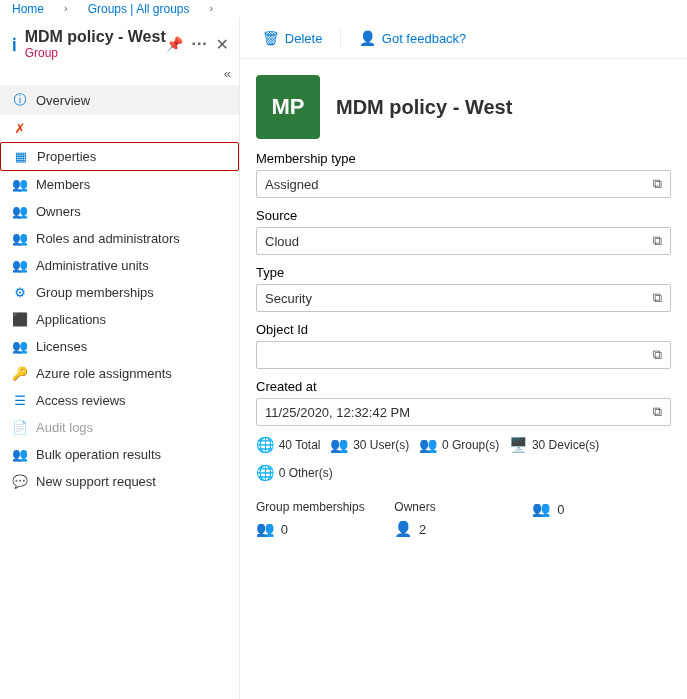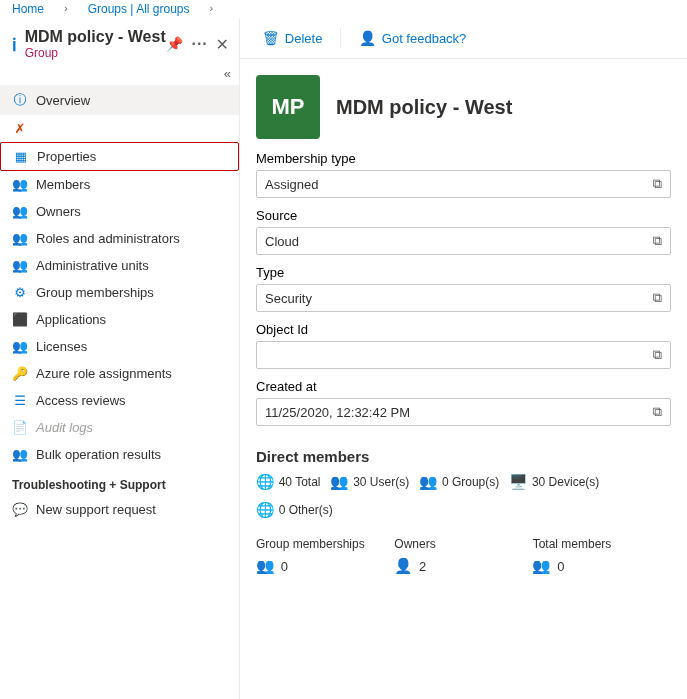--- a/index.html
+++ b/index.html
@@ -143,27 +143,26 @@
         <div class="sidebar-nav-item">
           <span class="sidebar-nav-icon nav-icon-yellow" style="color: rgb(217, 119, 6);">🔑</span>
           <span>Azure role assignments</span>
         </div>
         <div class="sidebar-nav-item">
           <span class="sidebar-nav-icon nav-icon-blue" style="color: rgb(0, 120, 212);">☰</span>
           <span>Access reviews</span>
         </div>
         <div class="sidebar-nav-item">
           <span class="sidebar-nav-icon nav-icon-gray" style="color: rgb(161, 159, 157);">📄</span>
-          <span style="color: rgb(161, 159, 157); font-style: italic;">Audit logs</span>
+          <span style="color: rgb(161, 159, 157);">Audit logs</span>
         </div>
         <div class="sidebar-nav-item">
           <span class="sidebar-nav-icon nav-icon-green" style="color: rgb(16, 124, 16);">👥</span>
           <span>Bulk operation results</span>
         </div>
-        <div class="sidebar-section-label">Troubleshooting + Support</div>
         <div class="sidebar-nav-item">
           <span class="sidebar-nav-icon nav-icon-blue" style="color: rgb(0, 120, 212);">💬</span>
           <span>New support request</span>
         </div>
       </div>
   </div>
 
   <div class="content-area">
 
     <div class="toolbar">
@@ -214,21 +213,20 @@
         </div>
         <div class="field-group">
           <div class="field-label">Created at</div>
           <div class="field-row">
             <span class="field-value">11/25/2020, 12:32:42 PM</span>
             <span class="copy-btn">⧉</span>
           </div>
         </div>
       </div>
 
-    <div class="section-title">Direct members</div>
     <div class="members-row" id="members-stats">
         <div class="member-stat">
           <span style="font-size: 15px;">🌐</span>
           <span>40 Total</span>
         </div>
         <div class="member-stat">
           <span style="font-size: 15px;">👥</span>
           <span>30 User(s)</span>
         </div>
         <div class="member-stat">
@@ -254,21 +252,20 @@
           </div>
         </div>
         <div class="stat-cell">
           <div class="stat-cell-label">Owners</div>
           <div class="stat-cell-value">
             <span class="stat-icon" style="color: rgb(0, 120, 212);">👤</span>
             <span>2</span>
           </div>
         </div>
         <div class="stat-cell">
-          <div class="stat-cell-label">Total members</div>
           <div class="stat-cell-value">
             <span class="stat-icon" style="color: rgb(0, 120, 212);">👥</span>
             <span>0</span>
           </div>
         </div>
       </div>
   </div>
 </div>
 
 </body></html>

